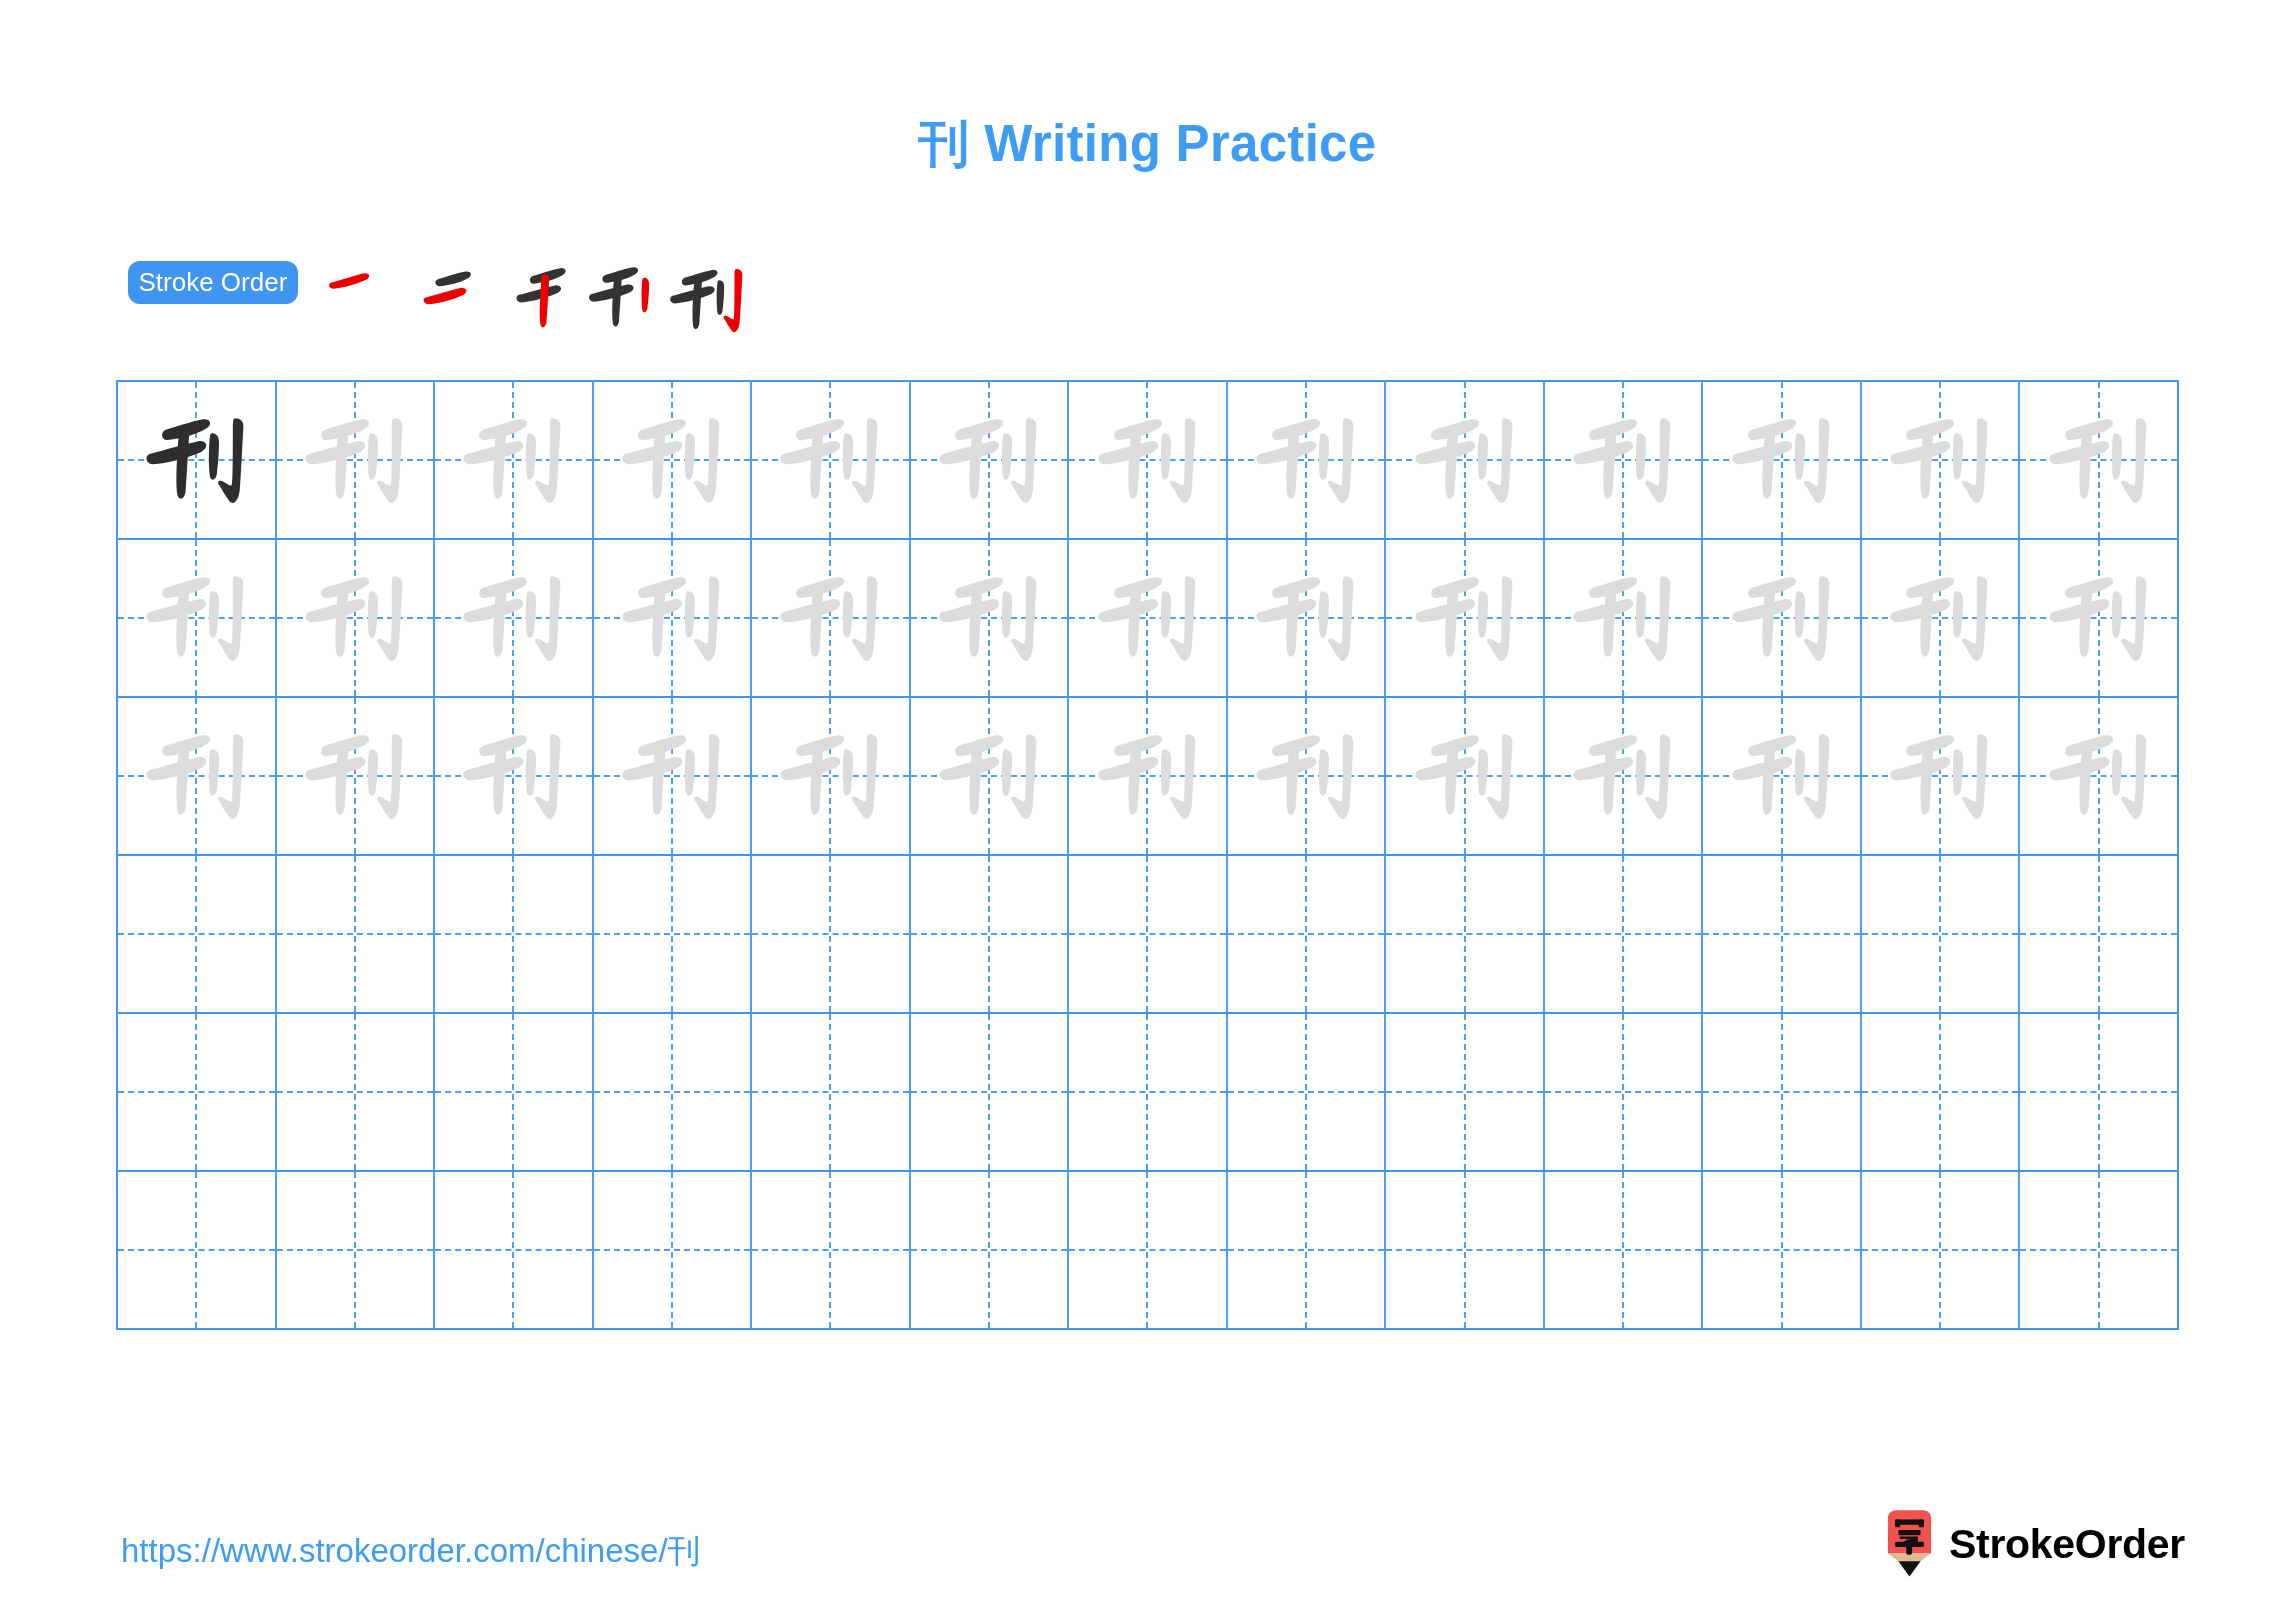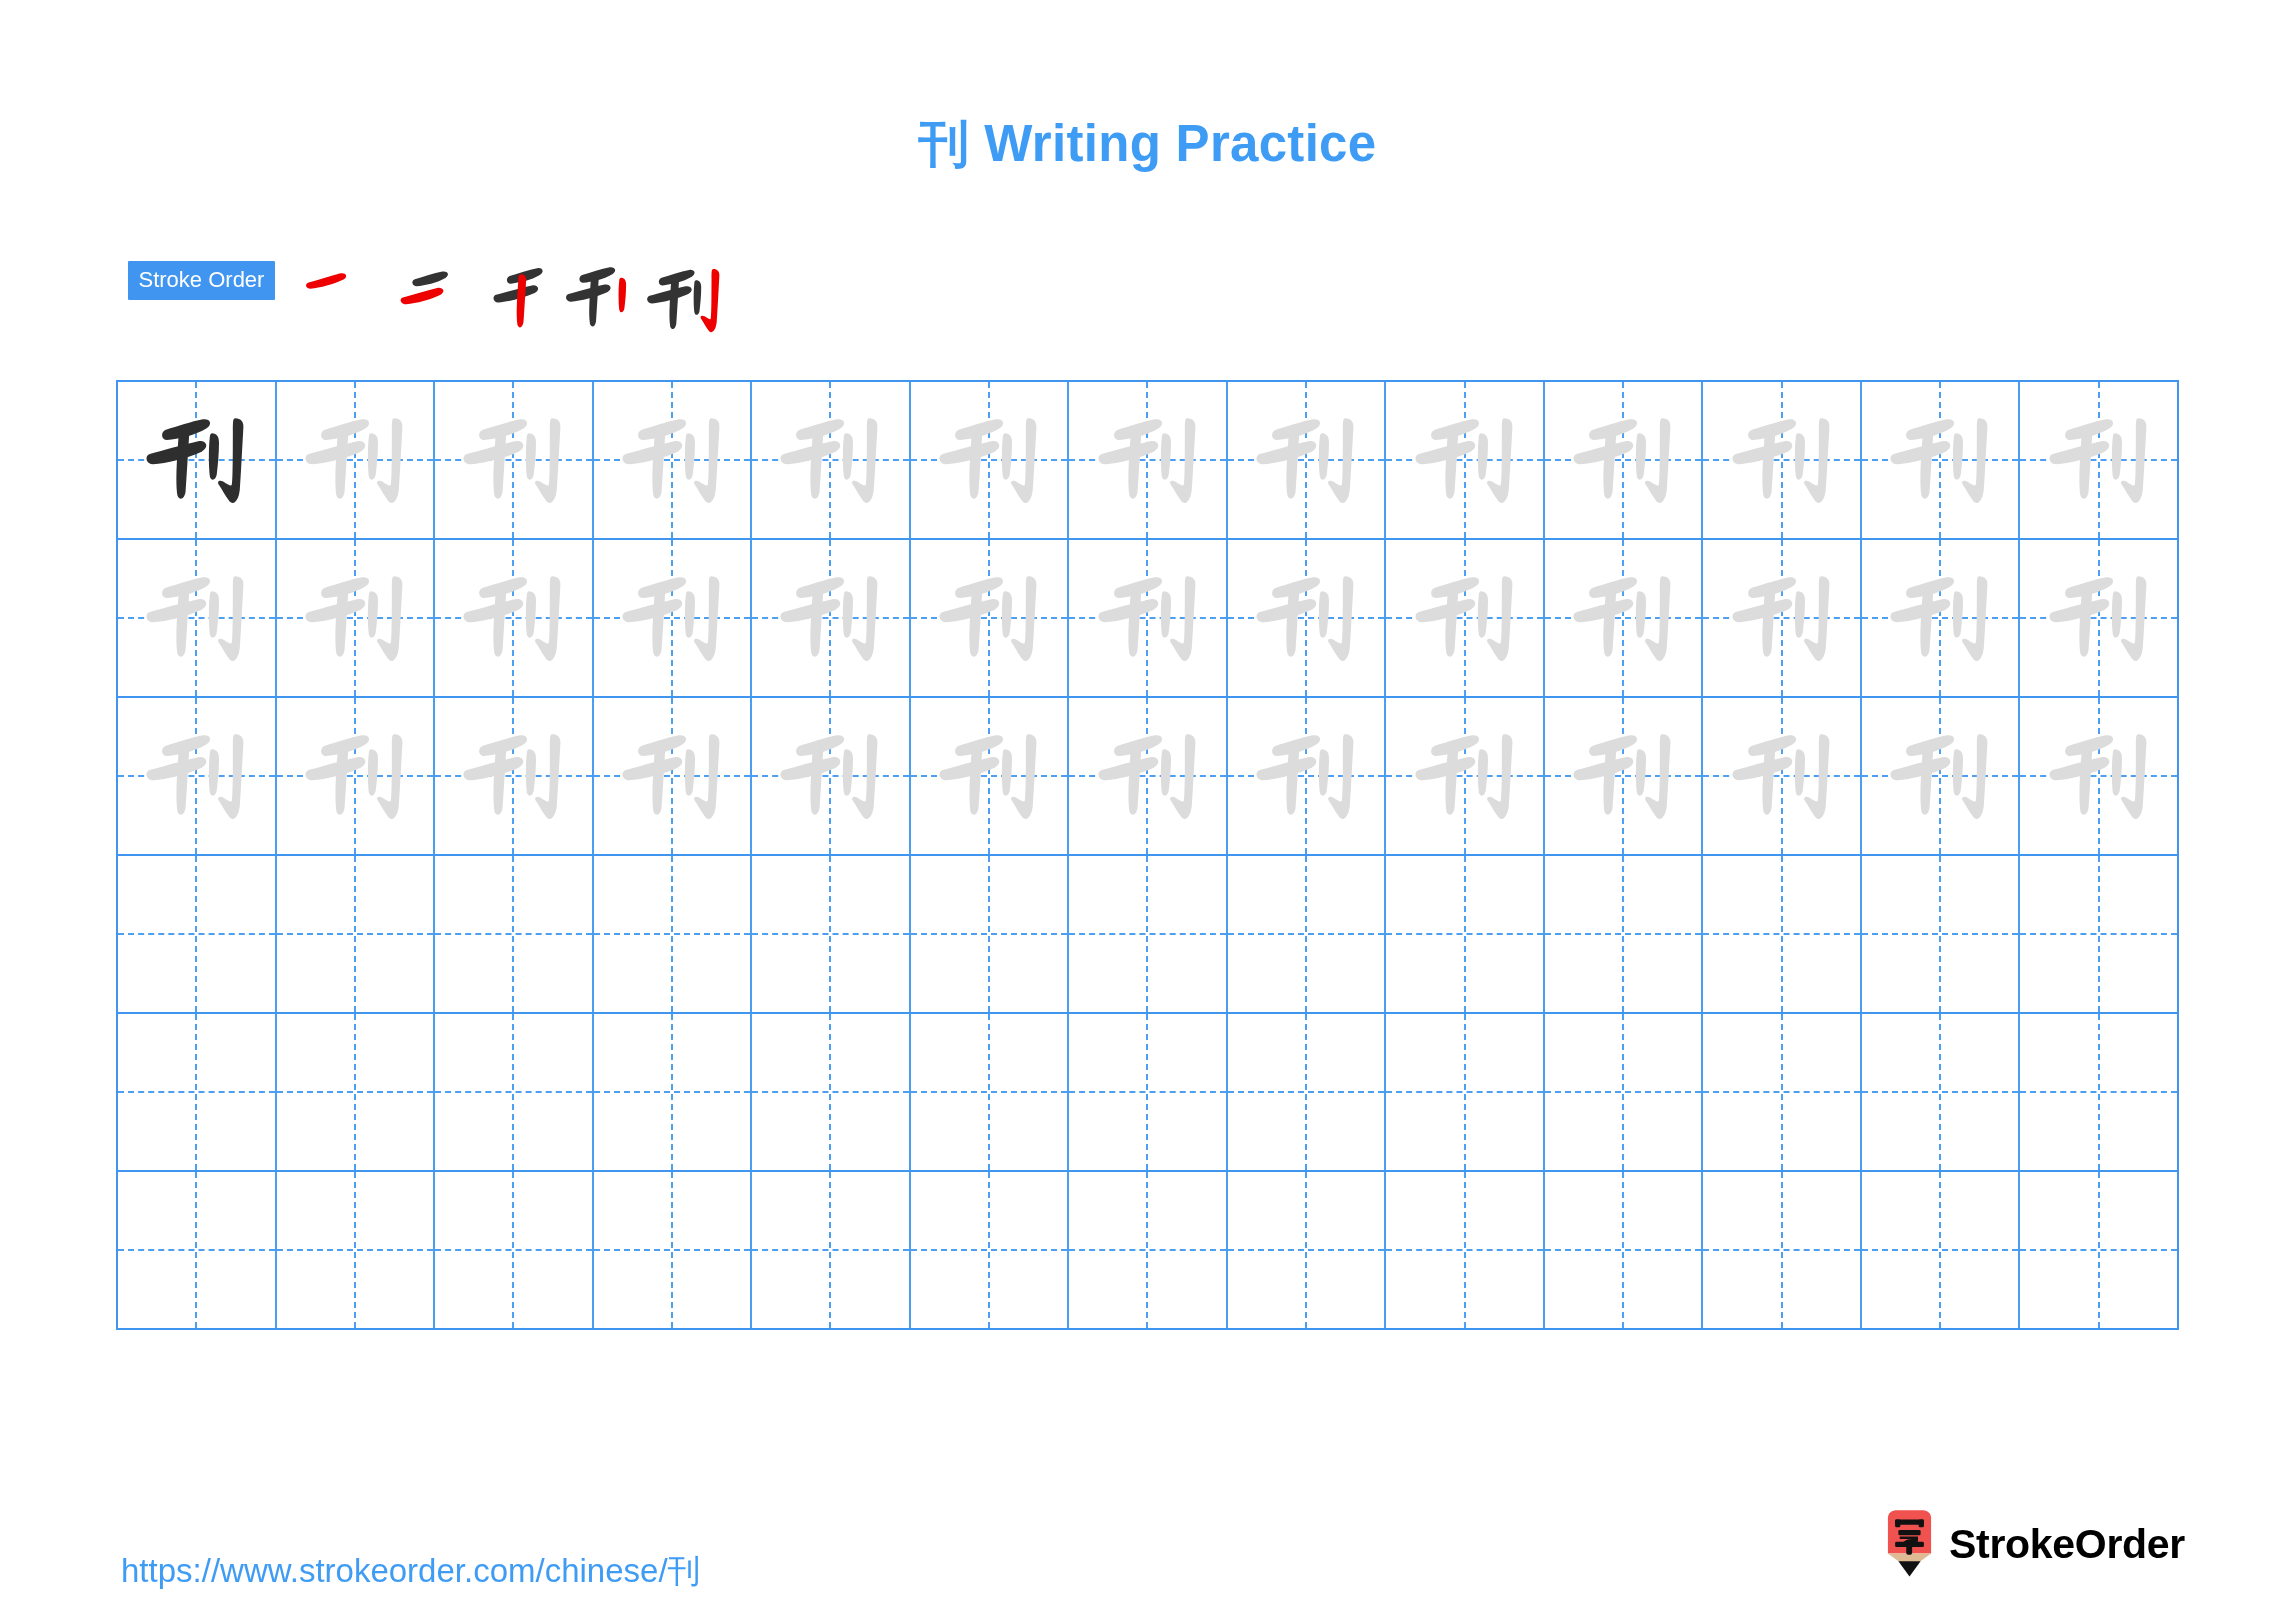--- a/index.html
+++ b/index.html
@@ -34,24 +34,24 @@
   #stroke-order-row {
     position: absolute;
     top: 257px;
     left: 128px;
     display: flex;
     align-items: flex-start;
   }
   #stroke-order-badge {
     background: #3f95ef;
     color: #ffffff;
-    font-size: 22px;
+    font-size: 26px;
     line-height: 1;
     padding: 7.9px 10.5px 9.2px 10.5px;
-    border-radius: 1px;
+    border-radius: 12px;
     white-space: nowrap;
     margin-top: 3.9px;
   }
   #stroke-steps {
     display: flex;
     align-items: flex-start;
     margin-left: 14.4px;
   }
   .stroke-step {
     width: 86px;
@@ -113,21 +113,20 @@
   .cell-glyph svg { width: 74%; height: 74%; display: block; }
 
   
   #footer-url {
     position: absolute;
     left: 121px;
     top: 1529px;
     font-size: 33px;
     color: #3f9cf5;
     white-space: nowrap;
-    margin-top: 20px;
   }
   #footer-brand {
     position: absolute;
     right: 110px;
     top: 1505px;
     display: flex;
     align-items: center;
     height: 79px;
   }
   #brand-logo-icon {

